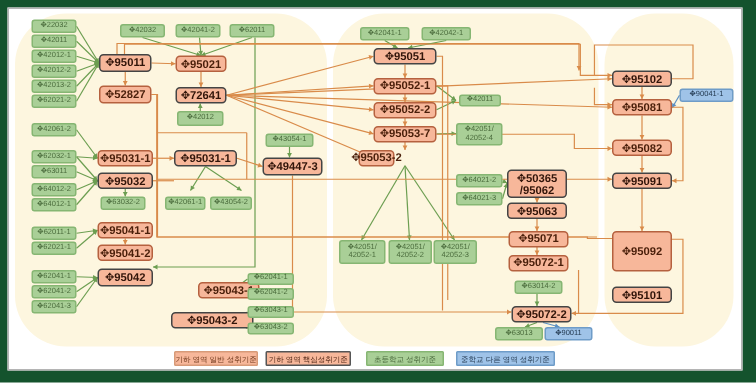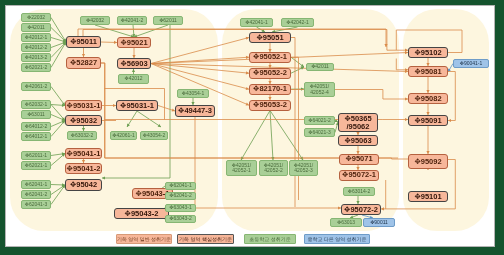--- a/index.html
+++ b/index.html
@@ -227,38 +227,38 @@
       <div class="node k-s" style="left: 65px; top: 148px; width: 37px; height: 11px;">✥95041-1</div>
       <div class="node k-s" style="left: 65px; top: 163px; width: 37px; height: 11px;">✥95041-2</div>
       <div class="node k-sb" style="left: 65px; top: 179px; width: 37px; height: 12px;">✥95042</div>
       <div class="node k-s" style="left: 132px; top: 188px; width: 41px; height: 11px;">✥95043-1</div>
       <div class="node k-sb" style="left: 114px; top: 208px; width: 55px; height: 11px;">✥95043-2</div>
       <div class="node k-g" style="left: 67px; top: 131px; width: 30px; height: 9px;">✥63032-2</div>
       <div class="node k-g" style="left: 80px; top: 16px; width: 30px; height: 9px;">✥42032</div>
       <div class="node k-g" style="left: 117px; top: 16px; width: 30px; height: 9px;">✥42041-2</div>
       <div class="node k-g" style="left: 153px; top: 16px; width: 30px; height: 9px;">✥62011</div>
       <div class="node k-s" style="left: 117px; top: 37px; width: 34px; height: 11px;">✥95021</div>
-      <div class="node k-sb" style="left: 117px; top: 58px; width: 34px; height: 11px;">✥56903</div>
+      <div class="node k-sb" style="left: 117px; top: 58px; width: 34px; height: 11px;">✥72641</div>
       <div class="node k-g" style="left: 118px; top: 74px; width: 31px; height: 10px;">✥42012</div>
       <div class="node k-sb" style="left: 116px; top: 100px; width: 42px; height: 11px;">✥95031-1</div>
       <div class="node k-g" style="left: 177px; top: 89px; width: 32px; height: 9px;">✥43054-1</div>
       <div class="node k-sb" style="left: 175px; top: 105px; width: 40px; height: 12px;">✥49447-3</div>
       <div class="node k-g" style="left: 110px; top: 131px; width: 27px; height: 9px;">✥42061-1</div>
       <div class="node k-g" style="left: 140px; top: 131px; width: 28px; height: 9px;">✥43054-2</div>
       <div class="node k-g" style="left: 165px; top: 182px; width: 31px; height: 8px;">✥62041-1</div>
       <div class="node k-g" style="left: 165px; top: 192px; width: 31px; height: 8px;">✥62041-2</div>
       <div class="node k-g" style="left: 165px; top: 204px; width: 31px; height: 8px;">✥63043-1</div>
       <div class="node k-g" style="left: 165px; top: 215px; width: 31px; height: 8px;">✥63043-2</div>
       <div class="node k-g" style="left: 240px; top: 18px; width: 33px; height: 9px;">✥42041-1</div>
       <div class="node k-g" style="left: 281px; top: 18px; width: 33px; height: 9px;">✥42042-1</div>
       <div class="node k-sb" style="left: 249px; top: 32px; width: 42px; height: 11px;">✥95051</div>
       <div class="node k-s" style="left: 249px; top: 52px; width: 42px; height: 10.5px;">✥95052-1</div>
       <div class="node k-s" style="left: 249px; top: 68px; width: 42px; height: 10.5px;">✥95052-2</div>
-      <div class="node k-s" style="left: 249px; top: 84px; width: 42px; height: 10.5px;">✥82170-1</div>
-      <div class="node k-s" style="left: 249px; top: 100px; width: 42px; height: 10.5px;">✥95053-2</div>
+      <div class="node k-s" style="left: 249px; top: 84px; width: 42px; height: 10.5px;">✥95053-7</div>
+      <div class="node k-s" style="left: 239px; top: 100px; width: 24px; height: 10.5px;">✥95053-2</div>
       <div class="node k-g" style="left: 306px; top: 63px; width: 28px; height: 8px;">✥42011</div>
       <div class="node k-g" style="left: 304px; top: 82px; width: 31px; height: 15px;">✥42051/
 42052-4</div>
       <div class="node k-g" style="left: 304px; top: 116px; width: 31px; height: 9px;">✥64021-2</div>
       <div class="node k-g" style="left: 304px; top: 128px; width: 31px; height: 9px;">✥64021-3</div>
       <div class="node k-sb" style="left: 338px; top: 113px; width: 40px; height: 19px;">✥50365
 /95062</div>
       <div class="node k-sb" style="left: 338px; top: 135px; width: 40px; height: 11px;">✥95063</div>
       <div class="node k-s" style="left: 339px; top: 154px; width: 40px; height: 10.5px;">✥95071</div>
       <div class="node k-s" style="left: 339px; top: 170px; width: 40px; height: 10.5px;">✥95072-1</div>
@@ -270,20 +270,20 @@
 42052-1</div>
       <div class="node k-g" style="left: 259px; top: 160px; width: 29px; height: 16px;">✥42051/
 42052-2</div>
       <div class="node k-g" style="left: 289px; top: 160px; width: 29px; height: 16px;">✥42051/
 42052-3</div>
       <div class="node k-sb" style="left: 408px; top: 47px; width: 40px; height: 11px;">✥95102</div>
       <div class="node k-s" style="left: 408px; top: 66px; width: 40px; height: 11px;">✥95081</div>
       <div class="node k-b" style="left: 453px; top: 59px; width: 36px; height: 9px;">✥90041-1</div>
       <div class="node k-s" style="left: 408px; top: 93px; width: 40px; height: 11px;">✥95082</div>
       <div class="node k-sb" style="left: 408px; top: 115px; width: 40px; height: 11px;">✥95091</div>
-      <div class="node k-s" style="left: 408px; top: 154px; width: 40px; height: 15px;">✥95092</div>
+      <div class="node k-s" style="left: 408px; top: 154px; width: 40px; height: 27px;">✥95092</div>
       <div class="node k-sb" style="left: 408px; top: 170px; width: 40px; height: 11px; margin-top: 21px;">✥95101</div>
       <div class="legend k-s" style="left: 116px; top: 234px; width: 56px; height: 10px;">기하 영역 일반 성취기준</div>
       <div class="legend k-sb" style="left: 177px; top: 234px; width: 57px; height: 10px;">기하 영역 핵심성취기준</div>
       <div class="legend k-g" style="left: 244px; top: 234px; width: 52px; height: 10px;">초등학교 성취기준</div>
       <div class="legend k-b" style="left: 304px; top: 234px; width: 66px; height: 10px;">중학교 다른 영역 성취기준</div>
     </div>
 </div>
 
 </body></html>

